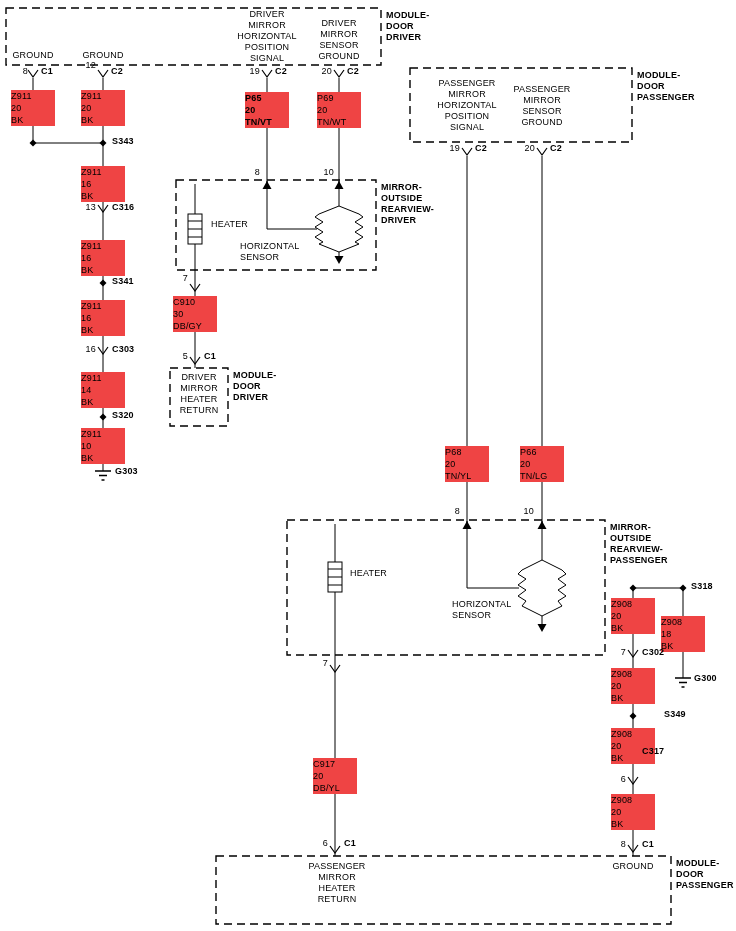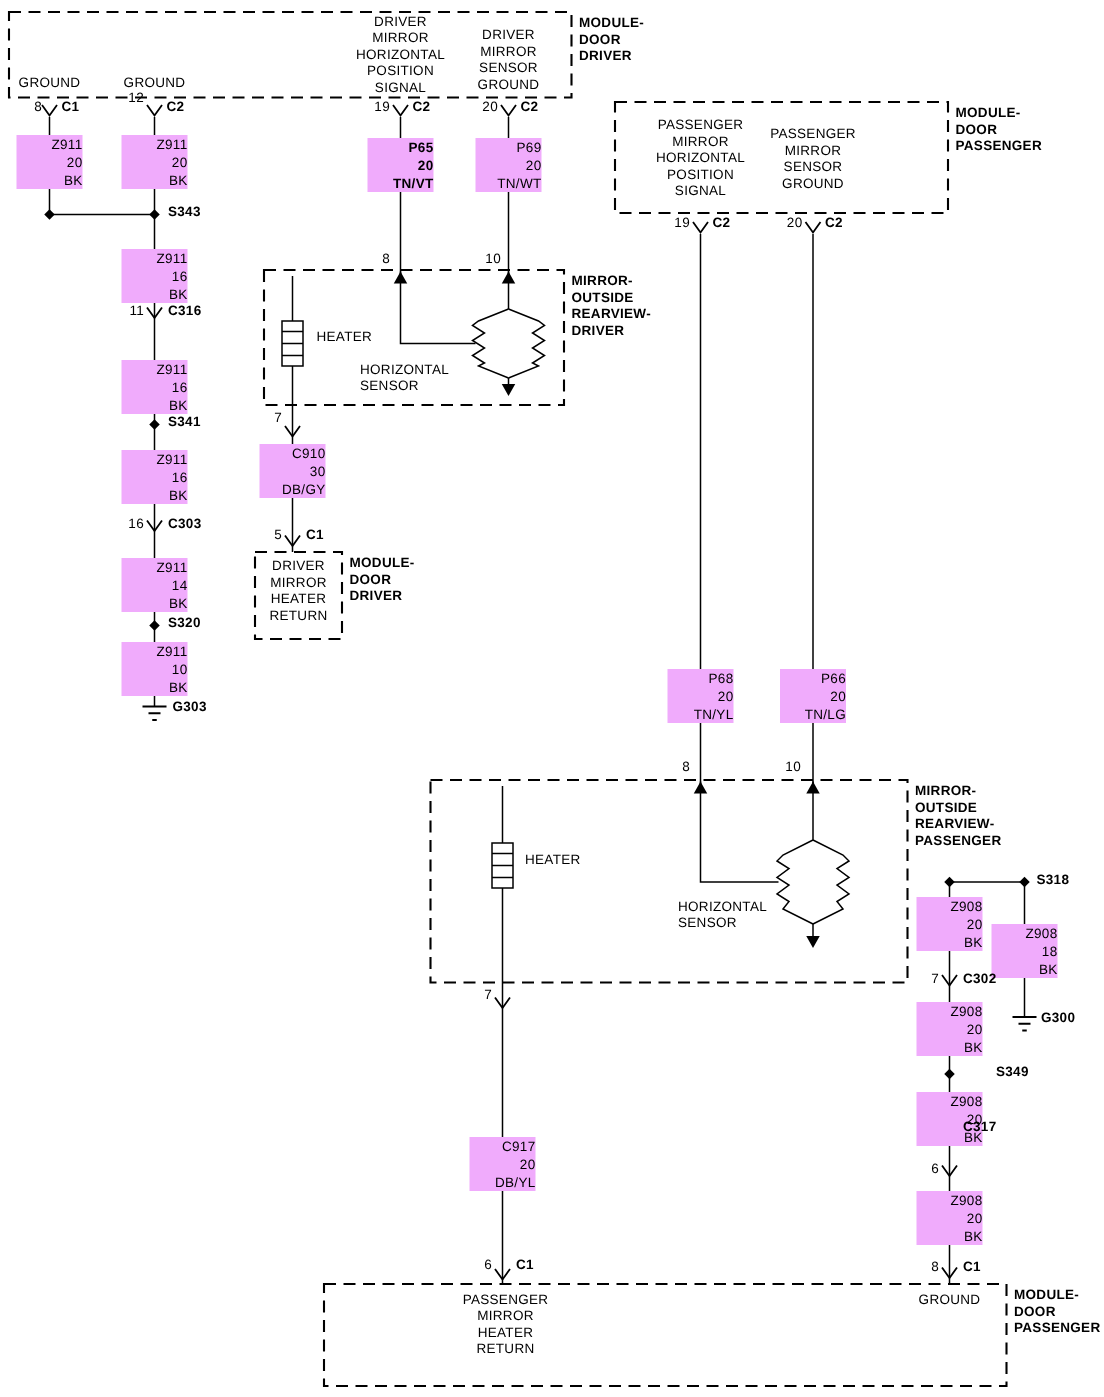--- a/index.html
+++ b/index.html
@@ -10,21 +10,21 @@
     background:#ffffff; overflow:hidden; color:#000;
   }
   svg.layer { position:absolute; left:0; top:0; }
   .lbl {
     position:absolute; font-size:9px; line-height:11px;
     color:#000; white-space:pre-line; letter-spacing:0.2px;
   }
   .c  { text-align:center; }
   .r  { text-align:right; }
   .b  { font-weight:bold; }
-  .wirelbl { width:44px; line-height:12px; text-align:right; background:#f0abfc; }
+  .wirelbl { width:44px; line-height:12px; text-align:left; background:#ef4444; }
 </style>
 </head>
 <body>
 
 <div id="canvas">
 
   <svg class="layer" width="736" height="931" viewBox="0 0 736 931">
 
     <g fill="none" stroke="#000" stroke-width="1.4" stroke-dasharray="8 5">
       <rect x="6" y="8" width="375" height="57"></rect>
@@ -184,21 +184,21 @@
 16
 BK</div>
   <div class="lbl wirelbl" style="left:81px; top:372px;">Z911
 14
 BK</div>
   <div class="lbl wirelbl" style="left:81px; top:428px;">Z911
 10
 BK</div>
 
   <div class="lbl b" style="left:112px; top:136px;">S343</div>
-  <div class="lbl r" style="left:80px;  top:202px; width:16px;">11</div>
+  <div class="lbl r" style="left:80px;  top:202px; width:16px;">13</div>
   <div class="lbl b" style="left:112px; top:202px;">C316</div>
   <div class="lbl b" style="left:112px; top:276px;">S341</div>
   <div class="lbl r" style="left:80px;  top:344px; width:16px;">16</div>
   <div class="lbl b" style="left:112px; top:344px;">C303</div>
   <div class="lbl b" style="left:112px; top:410px;">S320</div>
   <div class="lbl b" style="left:115px; top:466px;">G303</div>
 
   <div class="lbl wirelbl" style="left:245px; top:92px;font-weight:bold;">P65
 20
 TN/VT</div>

